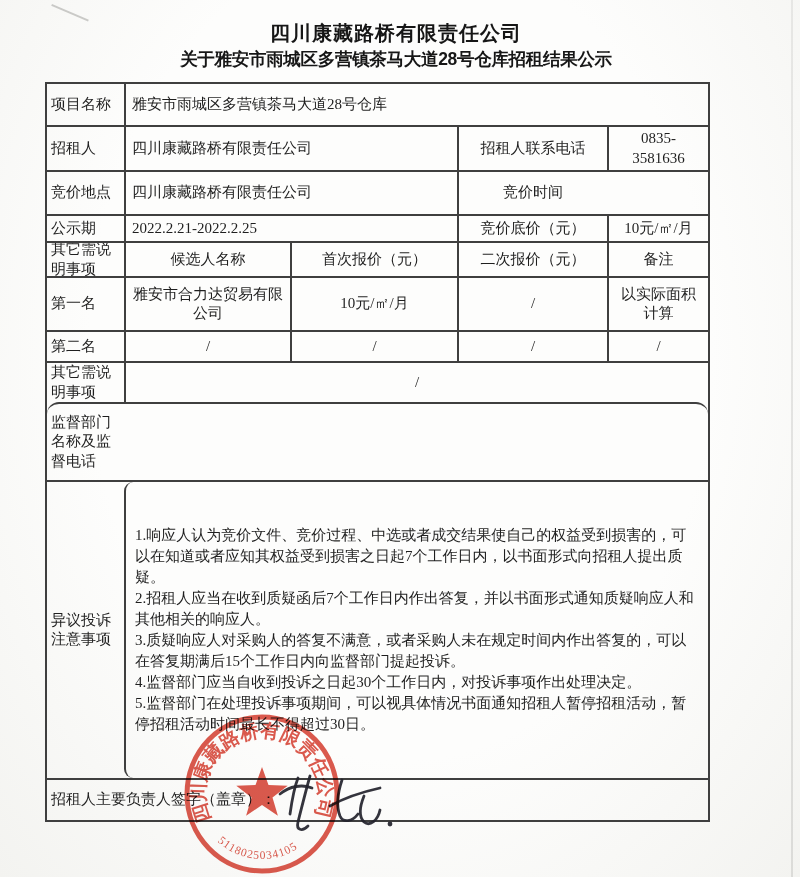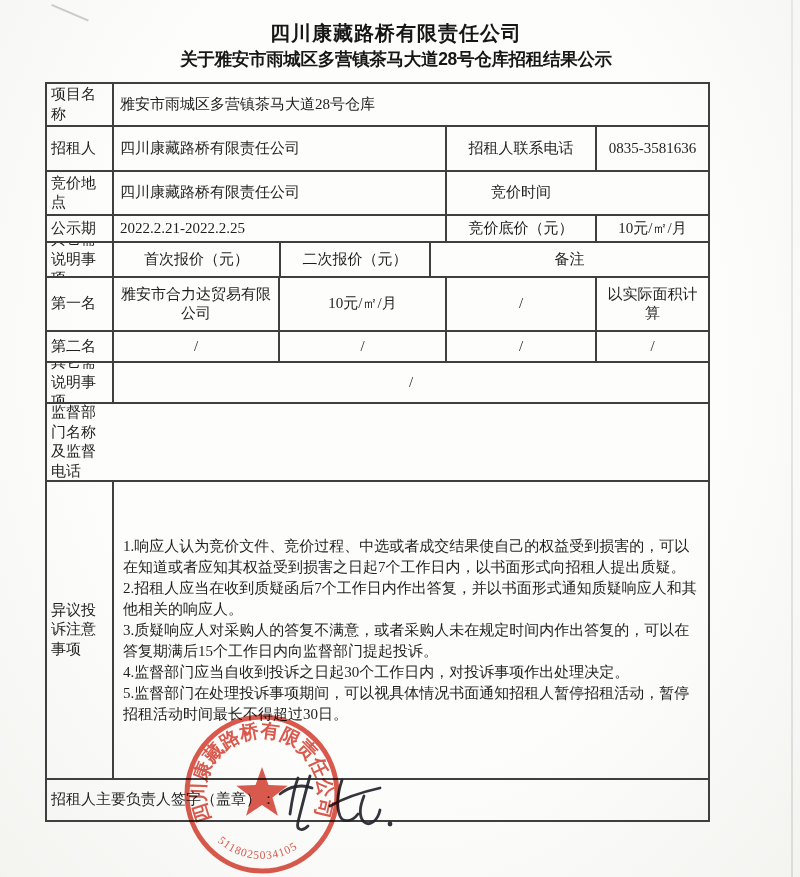--- a/index.html
+++ b/index.html
@@ -41,39 +41,40 @@
   }
   .r{display:flex;border-top:2px solid var(--line);box-sizing:border-box;}
   .r:first-child{border-top:none;}
   .c{
     border-left:2px solid var(--line);box-sizing:border-box;
     display:flex;align-items:center;padding:2px 6px;overflow:hidden;
   }
   .c:first-child{border-left:none;}
   .left{justify-content:flex-start;text-align:left;}
   .center{justify-content:center;text-align:center;}
-  .w-label{width:65px;flex:none;padding:2px 4px;}
+  .w-label{width:77px;flex:none;padding:2px 4px;}
   .w-val{width:333px;flex:none;}
   .w-l2{width:150px;flex:none;}
   .w-v2{flex:1;}
   .w-c1{width:166px;flex:none;}
   .w-c2{width:167px;flex:none;}
   .w-c3{width:150px;flex:none;}
   .w-c4{flex:1;}
   .grow{flex:1;}
   .h41{height:41px;}.h45{height:45px;}.h44{height:44px;}.h27{height:27px;}
-  .h35{height:35px;}.h54{height:54px;}.h31{height:31px;}.h78{height:78px;}
+  .h35{height:35px;}.h54{height:54px;}.h31{height:31px;}.h78{height:78px;border-radius:12px;}
   .h298{height:298px;}.h42{height:42px;}
   .stack{display:block;padding:0;}
   .sub{height:38px;display:flex;align-items:center;justify-content:center;
        box-sizing:border-box;padding:2px 6px;}
   .sub + .sub{border-top:2px solid var(--line);}
   .objection-text{
     flex-direction:column;align-items:flex-start;justify-content:center;
     padding:8px 9px;
+    border-radius:9px;
   }
   .objection-text p{margin:0;font-size:15px;line-height:21px;text-align:left;}
   .sig-row .c{padding-left:4px;}
   .seal{position:absolute;left:181px;top:713px;mix-blend-mode:multiply;opacity:.88;}
   .seal text{fill:var(--red);font-family:"Liberation Serif","DejaVu Serif",serif;font-weight:600;}
   .seal .arc-name{font-size:19px;}
   .seal .arc-code{font-size:11.5px;letter-spacing:1px;font-weight:400;}
   .signature{position:absolute;left:272px;top:772px;}
   .signature path{stroke:#23232d;stroke-width:2.8;fill:none;
     stroke-linecap:round;stroke-linejoin:round;opacity:.92;}
@@ -113,20 +114,21 @@
 
     <div class="r h27">
       <div class="c w-label left">公示期</div>
       <div class="c w-val left">2022.2.21-2022.2.25</div>
       <div class="c w-l2 center">竞价底价（元）</div>
       <div class="c w-v2 center">10元/㎡/月</div>
     </div>
 
     <div class="r h35">
       <div class="c w-label left">其它需说明事项</div>
+      <div class="c w-c1 center">候选人名称</div>
       <div class="c w-c2 center">首次报价（元）</div>
       <div class="c w-c3 center">二次报价（元）</div>
       <div class="c w-c4 center">备注</div>
     </div>
 
     <div class="r h54">
       <div class="c w-label left">第一名</div>
       <div class="c w-c1 center">雅安市合力达贸易有限公司</div>
       <div class="c w-c2 center">10元/㎡/月</div>
       <div class="c w-c3 center">/</div>

